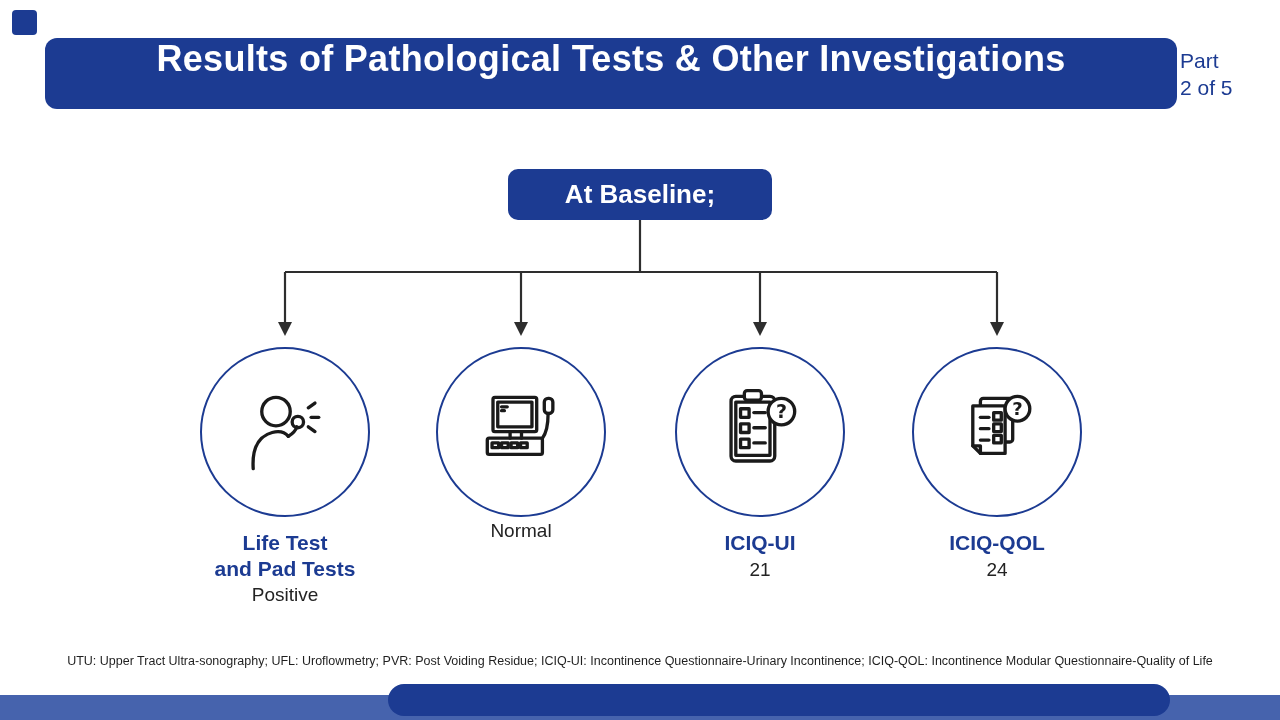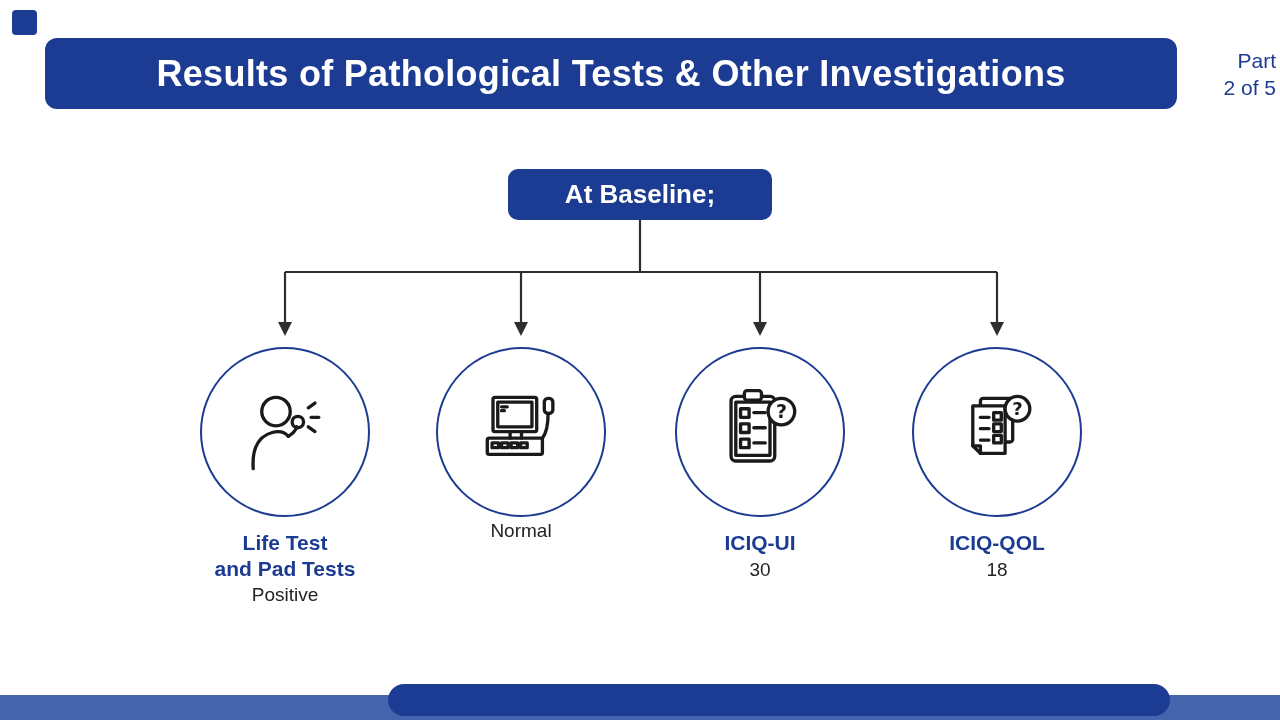--- a/index.html
+++ b/index.html
@@ -18,29 +18,29 @@
   .slide{position:absolute;inset:0;background:#ffffff;}
 
   .corner-square{
     position:absolute;left:12px;top:10px;width:25px;height:25px;
     background:var(--blue);border-radius:4px;
   }
 
   .header-bar{
     position:absolute;left:45px;top:38px;width:1132px;height:71px;
     background:var(--blue);border-radius:12px;
-    display:flex;align-items:center;justify-content:center;
+    display:flex;justify-content:center;
   }
   .header-bar .title-text{
     color:#ffffff;font-size:36px;font-weight:bold;letter-spacing:.3px;white-space:nowrap;
   }
 
   .part-label{
     position:absolute;left:1180px;top:47px;width:96px;
-    text-align:right;color:var(--blue);font-size:21px;line-height:1.3;font-weight:500;
+    text-align:left;color:var(--blue);font-size:21px;line-height:1.3;font-weight:500;
   }
 
   .baseline-box{
     position:absolute;left:508px;top:169px;width:264px;height:51px;
     background:var(--blue);border-radius:10px;
     display:flex;align-items:center;justify-content:center;text-align:center;
   }
   .baseline-box .baseline-text{color:#ffffff;font-size:26px;font-weight:bold;}
 
   .connectors{position:absolute;left:0;top:218px;}
@@ -173,21 +173,21 @@
           <rect x="29" y="57" width="9" height="9"></rect>
           <path d="M 43 61 h 12"></path>
           <circle cx="72" cy="28" r="14" fill="#ffffff"></circle>
         </g>
         <text x="72" y="35" text-anchor="middle" font-size="20" font-weight="bold" font-family="DejaVu Sans, sans-serif" fill="#1a1a1a">?</text>
       </svg>
     </div>
     <div class="item-title">
       <div>ICIQ-UI</div>
     </div>
-    <div class="item-value">30</div>
+    <div class="item-value">21</div>
   </div>
 
   <div class="item i3">
     <div class="circle">
       <svg viewBox="0 0 100 100" width="95" height="95">
         <g fill="none" stroke="#1a1a1a" stroke-width="3.5" stroke-linecap="round" stroke-linejoin="round">
           <rect x="32" y="14" width="34" height="46" rx="3" fill="#ffffff"></rect>
           <path d="M 24 22 h 34 v 50 h -26 l -8 -8 z" fill="#ffffff"></path>
           <path d="M 24 64 h 8 v 8"></path>
           <path d="M 32 34 h 9"></path>
@@ -197,20 +197,21 @@
           <path d="M 32 58 h 9"></path>
           <rect x="46" y="53" width="8" height="8"></rect>
           <circle cx="71" cy="25" r="13" fill="#ffffff"></circle>
         </g>
         <text x="71" y="32" text-anchor="middle" font-size="19" font-weight="bold" font-family="DejaVu Sans, sans-serif" fill="#1a1a1a">?</text>
       </svg>
     </div>
     <div class="item-title">
       <div>ICIQ-QOL</div>
     </div>
-    <div class="item-value">18</div>
-  </div>
-
+    <div class="item-value">24</div>
+  </div>
+
+  <div class="footnote">UTU: Upper Tract Ultra-sonography; UFL: Uroflowmetry; PVR: Post Voiding Residue; ICIQ-UI: Incontinence Questionnaire-Urinary Incontinence; ICIQ-QOL: Incontinence Modular Questionnaire-Quality of Life</div>
 
   <div class="bottom-strip"></div>
   <div class="bottom-bar"></div>
 
 </div>
 
 </body></html>

